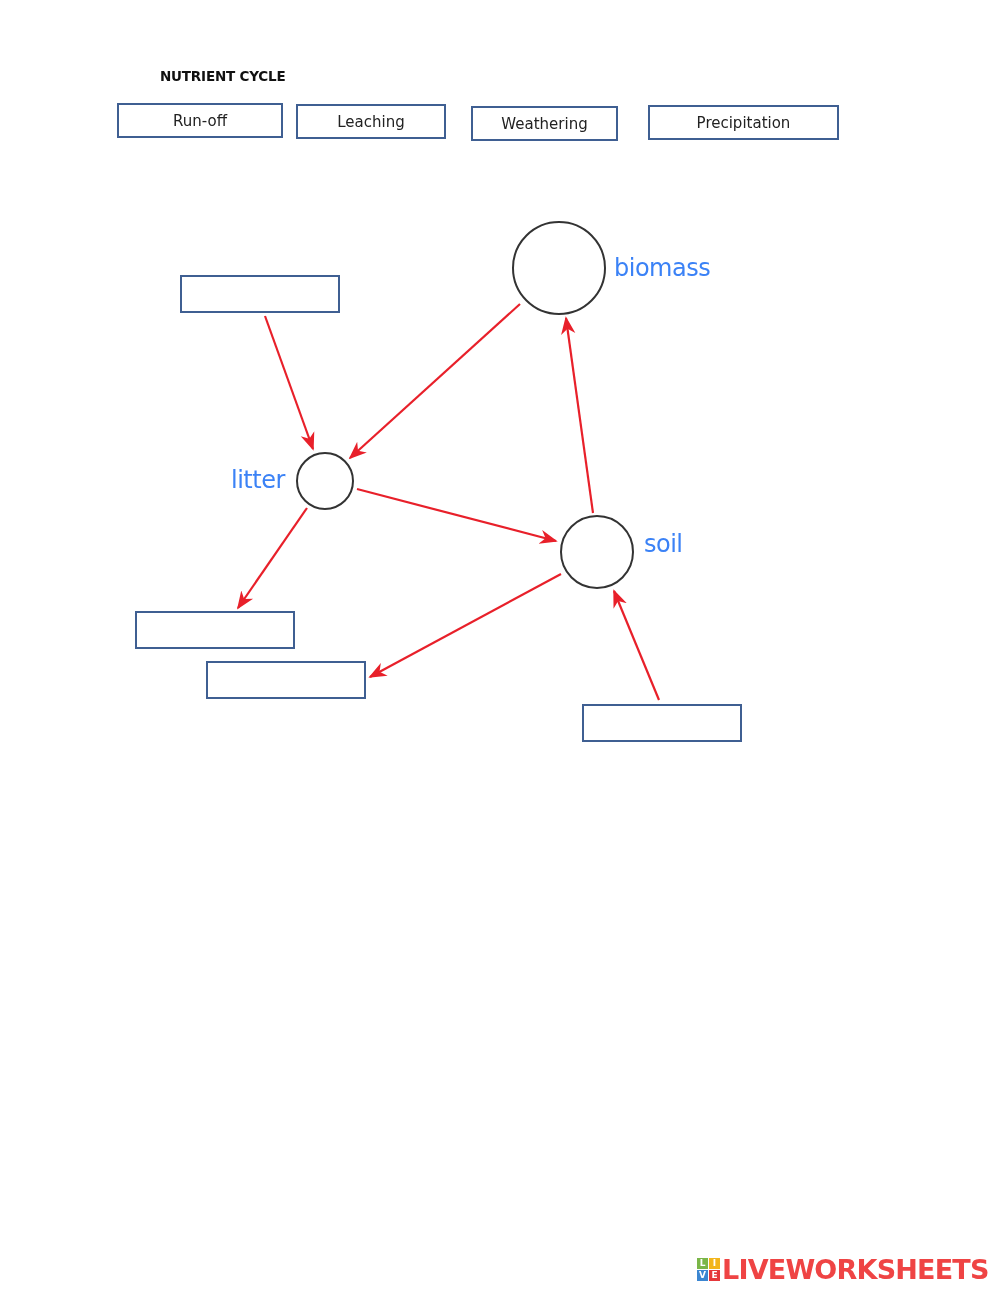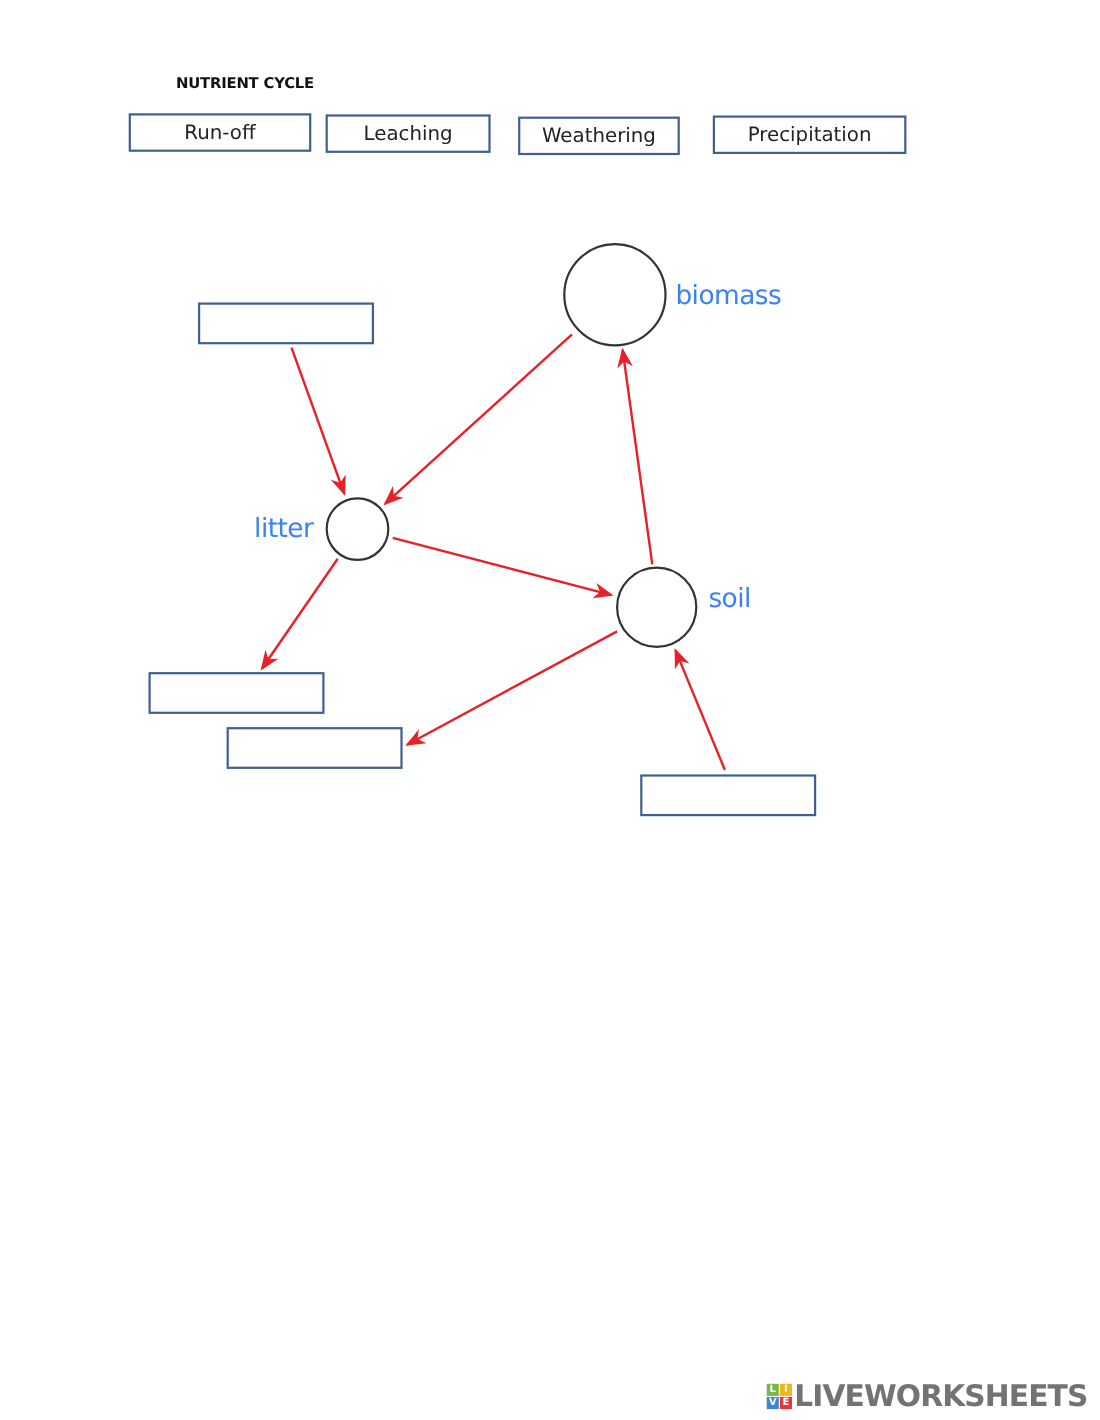--- a/index.html
+++ b/index.html
@@ -1,35 +1,35 @@
 <!DOCTYPE html>
 <html><head>
   <meta charset="utf-8">
   <style>
     html, body { margin: 0; padding: 0; background: #ffffff; }
     body { width: 1000px; height: 1291px; position: relative; overflow: hidden; font-family: "Liberation Sans", sans-serif; }
     .title { position: absolute; left: 117px; top: 68px; font-family: "DejaVu Sans", sans-serif; font-weight: bold; font-size: 13.5px; color: #111; letter-spacing: -0.2px; margin-left: 43px; }
-    .word-box { position: absolute; height: 35px; border: 2px solid #3f5f92; box-sizing: border-box; background: #fff; display: flex; align-items: center; justify-content: center; font-family: "DejaVu Sans", sans-serif; font-size: 18px; color: #222; cursor: grab; }
+    .word-box { position: absolute; height: 35px; border: 2px solid #3f5f92; box-sizing: border-box; background: #fff; display: flex; align-items: center; justify-content: center; font-family: "DejaVu Sans", sans-serif; font-size: 15px; color: #222; cursor: grab; }
     .drop-box { position: absolute; width: 160px; height: 38px; border: 2px solid #3f5f92; box-sizing: border-box; background: #fff; }
     svg.diagram { position: absolute; left: 0; top: 0; width: 1000px; height: 1291px; pointer-events: none; }
     .node-label { position: absolute; font-family: "DejaVu Sans", sans-serif; font-weight: normal; color: #3b82f6; font-size: 24px; letter-spacing: -0.5px; }
     .logo { position: absolute; left: 697px; top: 1254px; display: flex; align-items: center; }
     .logo-tiles { display: grid; grid-template-columns: 11px 11px; grid-template-rows: 11px 11px; gap: 1px; margin-right: 2px; }
     .tile { font-family: "DejaVu Sans", sans-serif; font-weight: bold; font-size: 9px; color: #fff; display: flex; align-items: center; justify-content: center; line-height: 1; }
     .logo-text { font-family: "DejaVu Sans", sans-serif; font-weight: bold; font-size: 27px; color: #1d3f78; letter-spacing: -0.8px; }
   </style>
 </head>
 <body>
 
 <div class="title">NUTRIENT CYCLE</div>
 
 <div class="word-box" id="wb0" style="left: 117px; top: 103px; width: 166px; border-color: rgb(63, 95, 146);">Run-off</div>
 <div class="word-box" id="wb1" style="left: 296px; top: 104px; width: 150px; border-color: rgb(63, 95, 146);">Leaching</div>
 <div class="word-box" id="wb2" style="left: 471px; top: 106px; width: 147px; border-color: rgb(63, 95, 146);">Weathering</div>
-<div class="word-box" id="wb3" style="left: 648px; top: 105px; width: 176px; border-color: rgb(63, 95, 146);">Precipitation</div>
+<div class="word-box" id="wb3" style="left: 648px; top: 105px; width: 191px; border-color: rgb(63, 95, 146);">Precipitation</div>
 
 <svg class="diagram" viewBox="0 0 1000 1291">
   <defs>
     <marker id="arrowhead" viewBox="0 0 10 10" refX="9" refY="5" markerWidth="7" markerHeight="7" orient="auto-start-reverse" markerUnits="userSpaceOnUse">
       <path d="M0,0 L10,5 L0,10 L3,5 z" fill="#e8202a"></path>
     </marker>
     <marker id="arrowhead-big" viewBox="0 0 10 10" refX="9" refY="5" markerWidth="18" markerHeight="18" orient="auto" markerUnits="userSpaceOnUse">
       <path d="M0,1 L10,5 L0,9 L3,5 z" fill="#e8202a"></path>
     </marker>
   </defs>
@@ -58,14 +58,14 @@
 <div class="drop-box" id="db2" style="left: 206px; top: 661px; border-color: rgb(63, 95, 146);"></div>
 <div class="drop-box" id="db3" style="left: 582px; top: 704px; border-color: rgb(63, 95, 146);"></div>
 
 <div class="logo">
   <div class="logo-tiles">
     <span class="tile" id="tile0" style="background: rgb(122, 182, 72);">L</span>
     <span class="tile" id="tile1" style="background: rgb(242, 181, 27);">I</span>
     <span class="tile" id="tile2" style="background: rgb(59, 134, 209);">V</span>
     <span class="tile" id="tile3" style="background: rgb(229, 56, 59);">E</span>
   </div>
-  <span class="logo-text" style="color: #737373;">LIVEWORKSHEETS</span>
+  <span class="logo-text" style="color: #ef4444;">LIVEWORKSHEETS</span>
 </div>
 
 </body></html>

